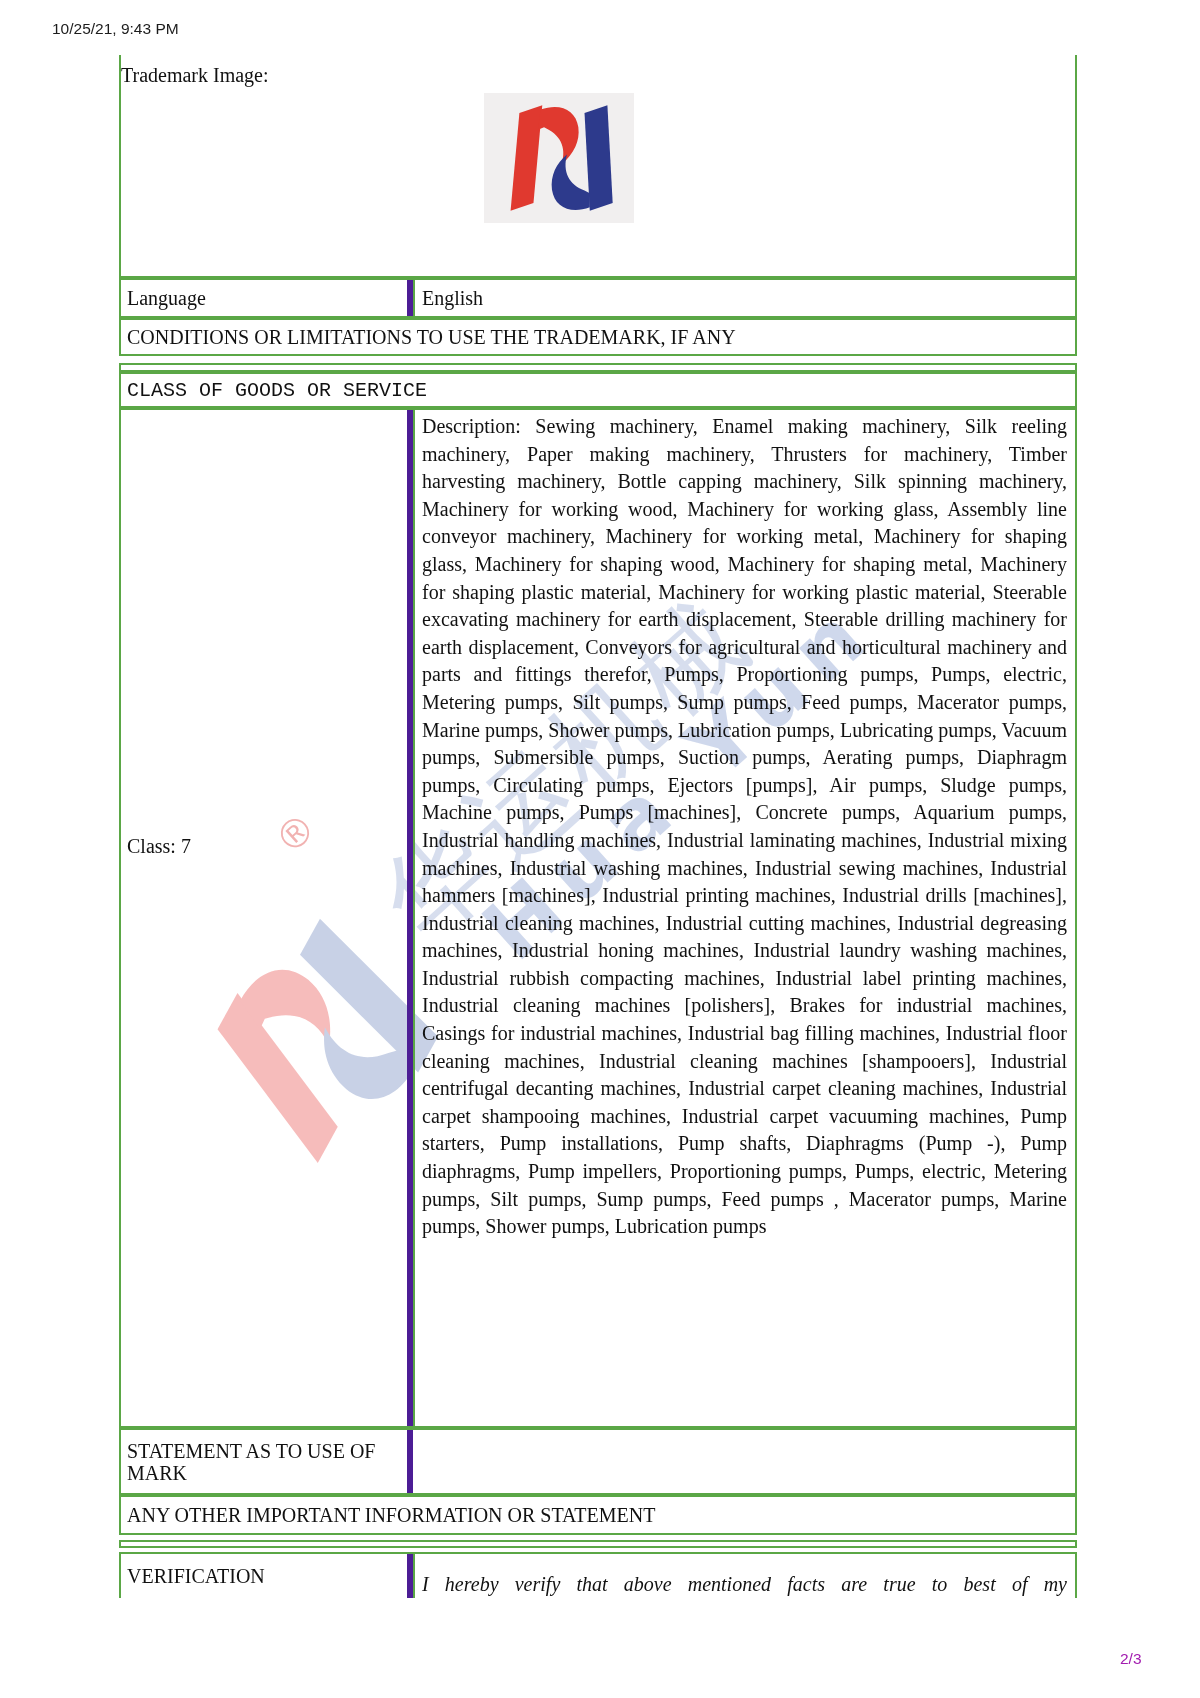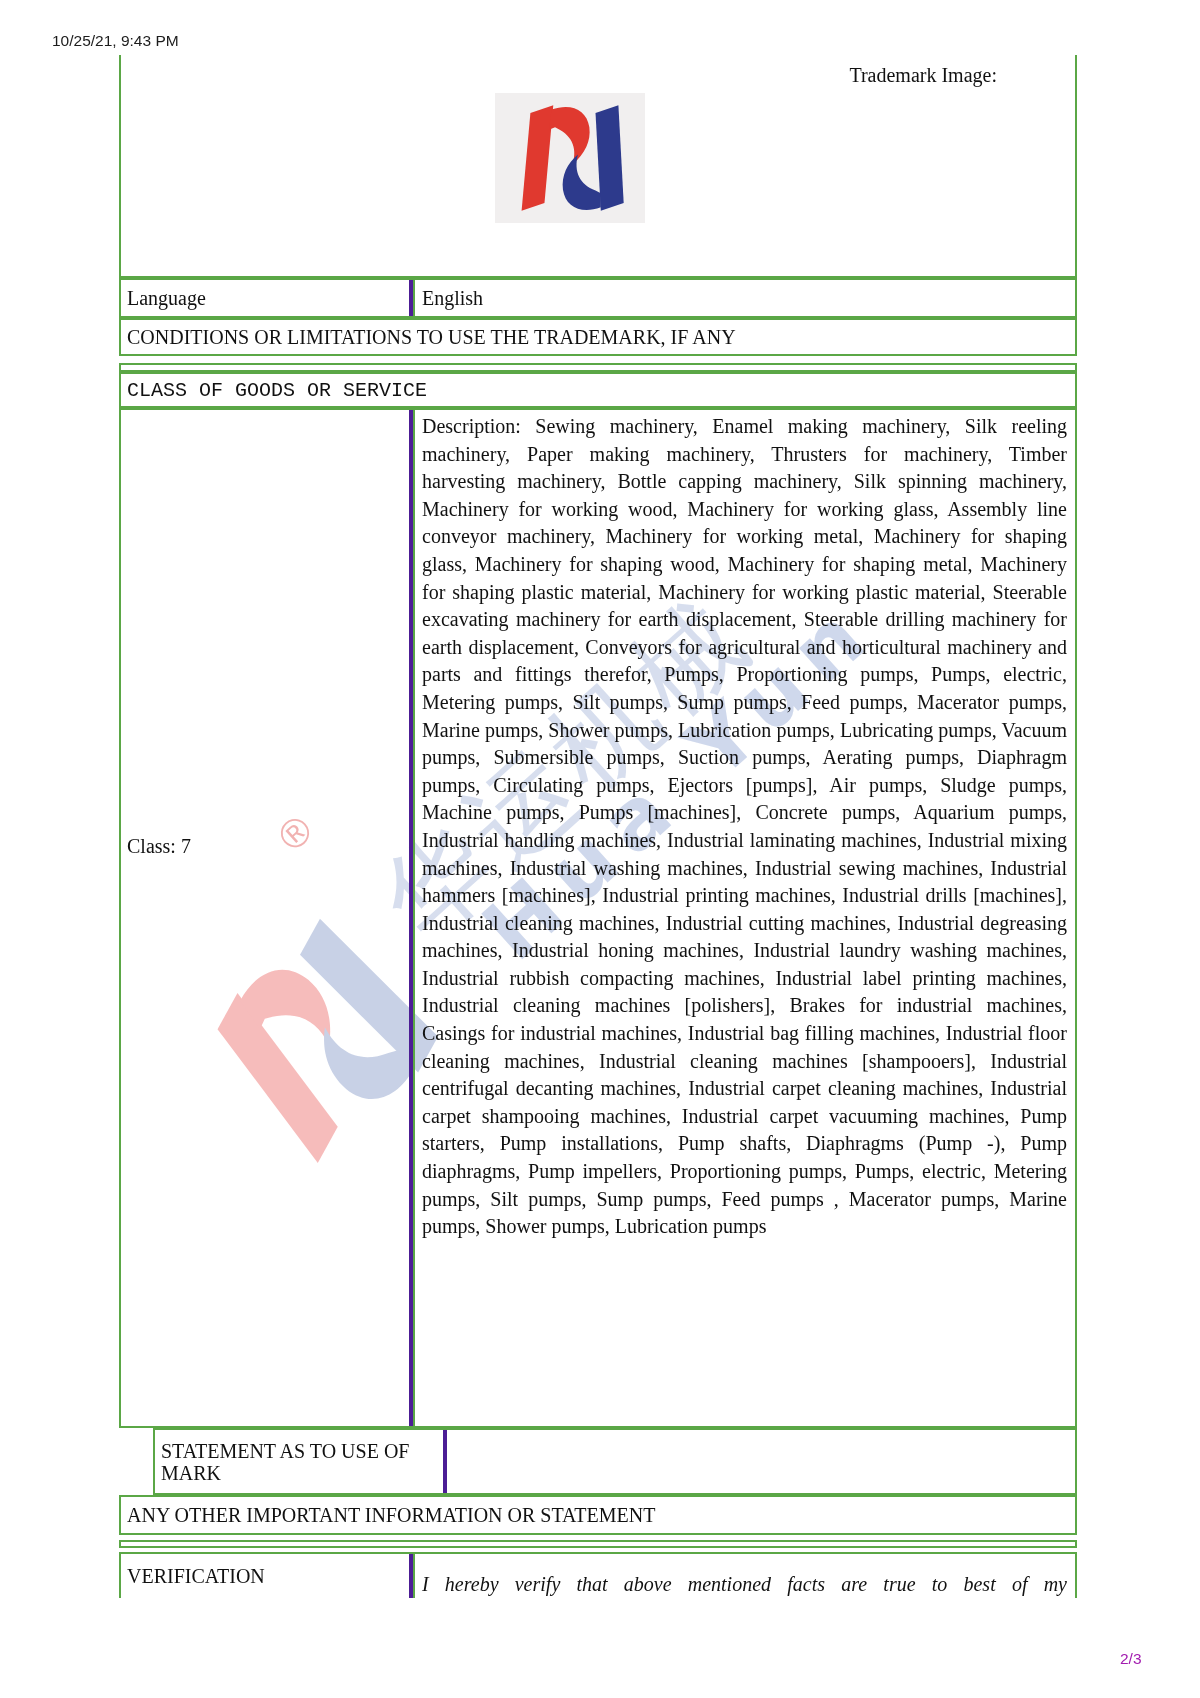--- a/index.html
+++ b/index.html
@@ -5,21 +5,21 @@
   html,body{margin:0;padding:0;background:#ffffff;}
   .page{
     position:relative;
     width:1200px;height:1698px;
     background:#ffffff;
     overflow:hidden;
     font-family:"Liberation Serif", serif;
     color:#111111;
   }
   .timestamp{
-    position:absolute;left:52px;top:32px;
+    position:absolute;left:52px;top:20px;
     font-family:"Liberation Sans", sans-serif;
     font-size:15.5px;color:#1c1c1c;z-index:3;
   }
   .pagenum{
     position:absolute;left:1120px;top:1650px;
     font-family:"Liberation Sans", sans-serif;
     font-size:15.5px;color:#a21caf;z-index:3;
   }
   
   .watermark{
@@ -56,54 +56,54 @@
     border:2px solid #5ba746;
     display:flex;align-items:center;
     background:transparent;
     font-size:20px;
   }
   .row.no-top{border-top:none;}
   .row.no-bottom{border-bottom:none;}
   .full{padding-left:6px;}
   .cell-label{
     box-sizing:border-box;width:292px;align-self:stretch;
-    border-right:4px solid #4c1d95;
+    border-right:6px solid #4c1d95;
     display:flex;align-items:center;padding-left:6px;
   }
   .cell-value{
     box-sizing:border-box;flex:1;align-self:stretch;
     border-left:2px solid #5ba746;
     display:flex;align-items:center;padding-left:7px;padding-right:8px;
   }
   .thin-row{
     box-sizing:border-box;border:2px solid #5ba746;height:9px;
     background:transparent;
   }
   .thin-row.gap-top{margin-top:7px;}
   .thin-row.gap-both{margin-top:5px;margin-bottom:4px;height:8px;}
   
-  .r-trademark{height:223px;display:block;text-align:right;padding-right:78px;padding-left:22px;}
+  .r-trademark{height:223px;display:block;text-align:left;padding-right:78px;}
   .tm-caption{padding-top:9px;font-size:20px;}
   .tm-imgbox{
     width:150px;height:130px;background:#f1efef;
     margin:6px auto 0 auto;display:flex;align-items:center;justify-content:center;
   }
   .tm-imgbox svg{width:132px;height:116px;}
   .r-ifmark{height:44px;}
   .r-language{height:40px;}
   .r-conditions{height:38px;}
   .r-class-h{height:36px;font-family:Liberation Mono, monospace;}
   .r-classdesc{height:1020px;align-items:stretch;}
   .r-classdesc .cell-label span{transform:translateY(-72px);}
   .desc-cell{
     display:block;overflow:hidden;
     text-align:justify;line-height:27.6px;
     padding-top:3px;
   }
-  .r-statement{height:67px;align-items:center;margin-left:34px;}
+  .r-statement{height:67px;align-items:center;}
   .r-statement .cell-label{line-height:22px;}
   .r-anyother{height:40px;}
   .r-verification{height:46px;align-items:center;overflow:hidden;}
   .verif-text{
     display:block;font-style:italic;
     text-align:justify;text-align-last:justify;
     padding-top:17px;line-height:26px;
   }
 </style>
 </head>

